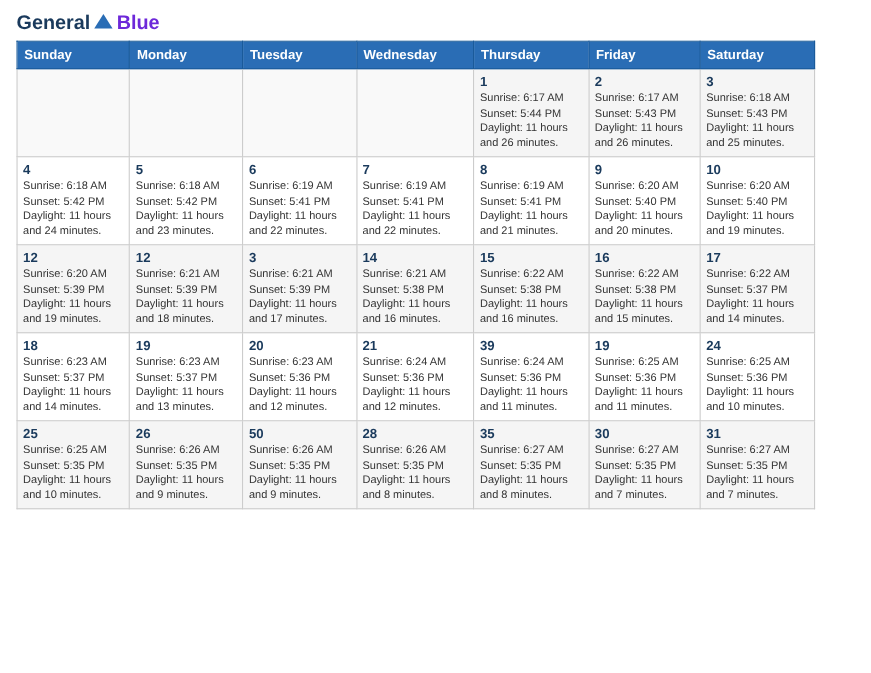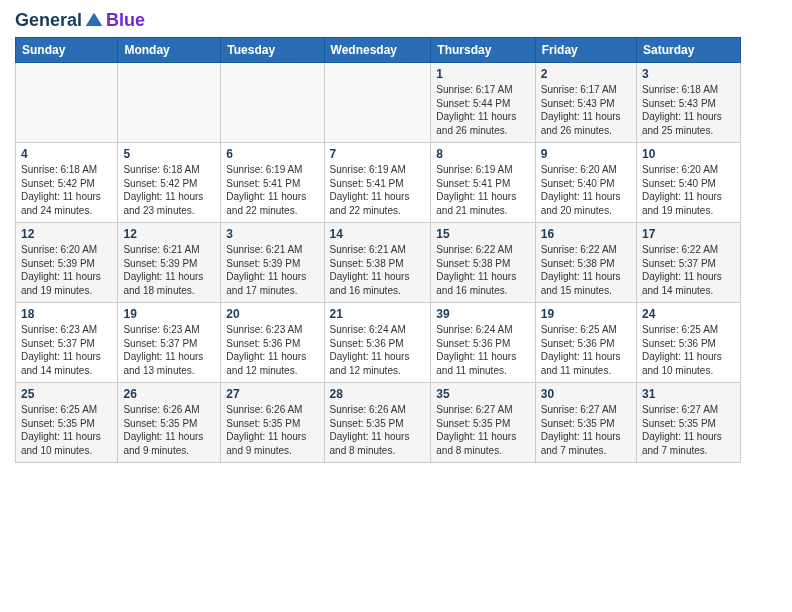--- a/index.html
+++ b/index.html
@@ -252,21 +252,21 @@
         <tr>
           <td>
             <span class="day-number">25</span>
             <div class="day-info">Sunrise: 6:25 AM<br>Sunset: 5:35 PM<br>Daylight: 11 hours and 10 minutes.</div>
           </td>
           <td>
             <span class="day-number">26</span>
             <div class="day-info">Sunrise: 6:26 AM<br>Sunset: 5:35 PM<br>Daylight: 11 hours and 9 minutes.</div>
           </td>
           <td>
-            <span class="day-number">27</span>
+            <span class="day-number">50</span>
             <div class="day-info">Sunrise: 6:26 AM<br>Sunset: 5:35 PM<br>Daylight: 11 hours and 9 minutes.</div>
           </td>
           <td>
             <span class="day-number">28</span>
             <div class="day-info">Sunrise: 6:26 AM<br>Sunset: 5:35 PM<br>Daylight: 11 hours and 8 minutes.</div>
           </td>
           <td>
             <span class="day-number">35</span>
             <div class="day-info">Sunrise: 6:27 AM<br>Sunset: 5:35 PM<br>Daylight: 11 hours and 8 minutes.</div>
           </td>

